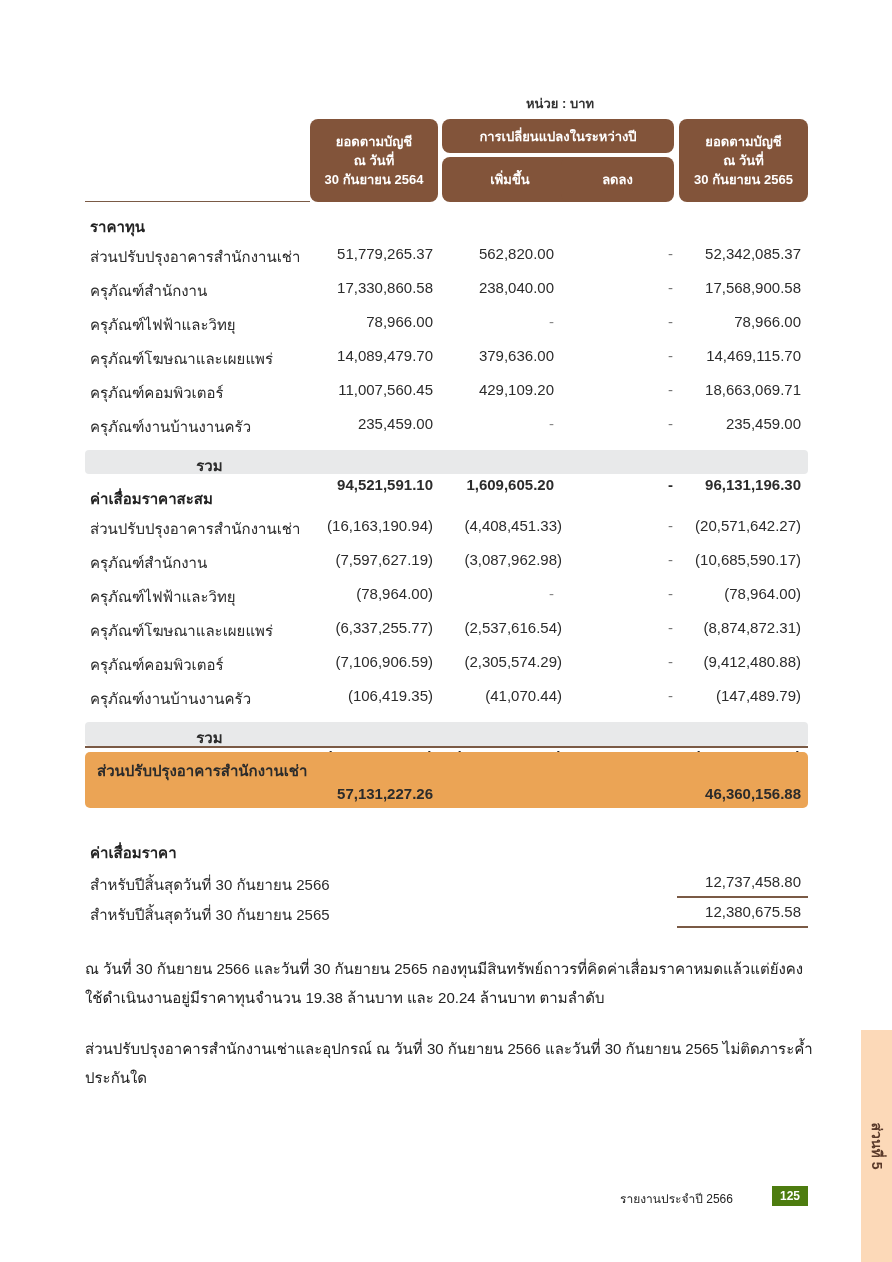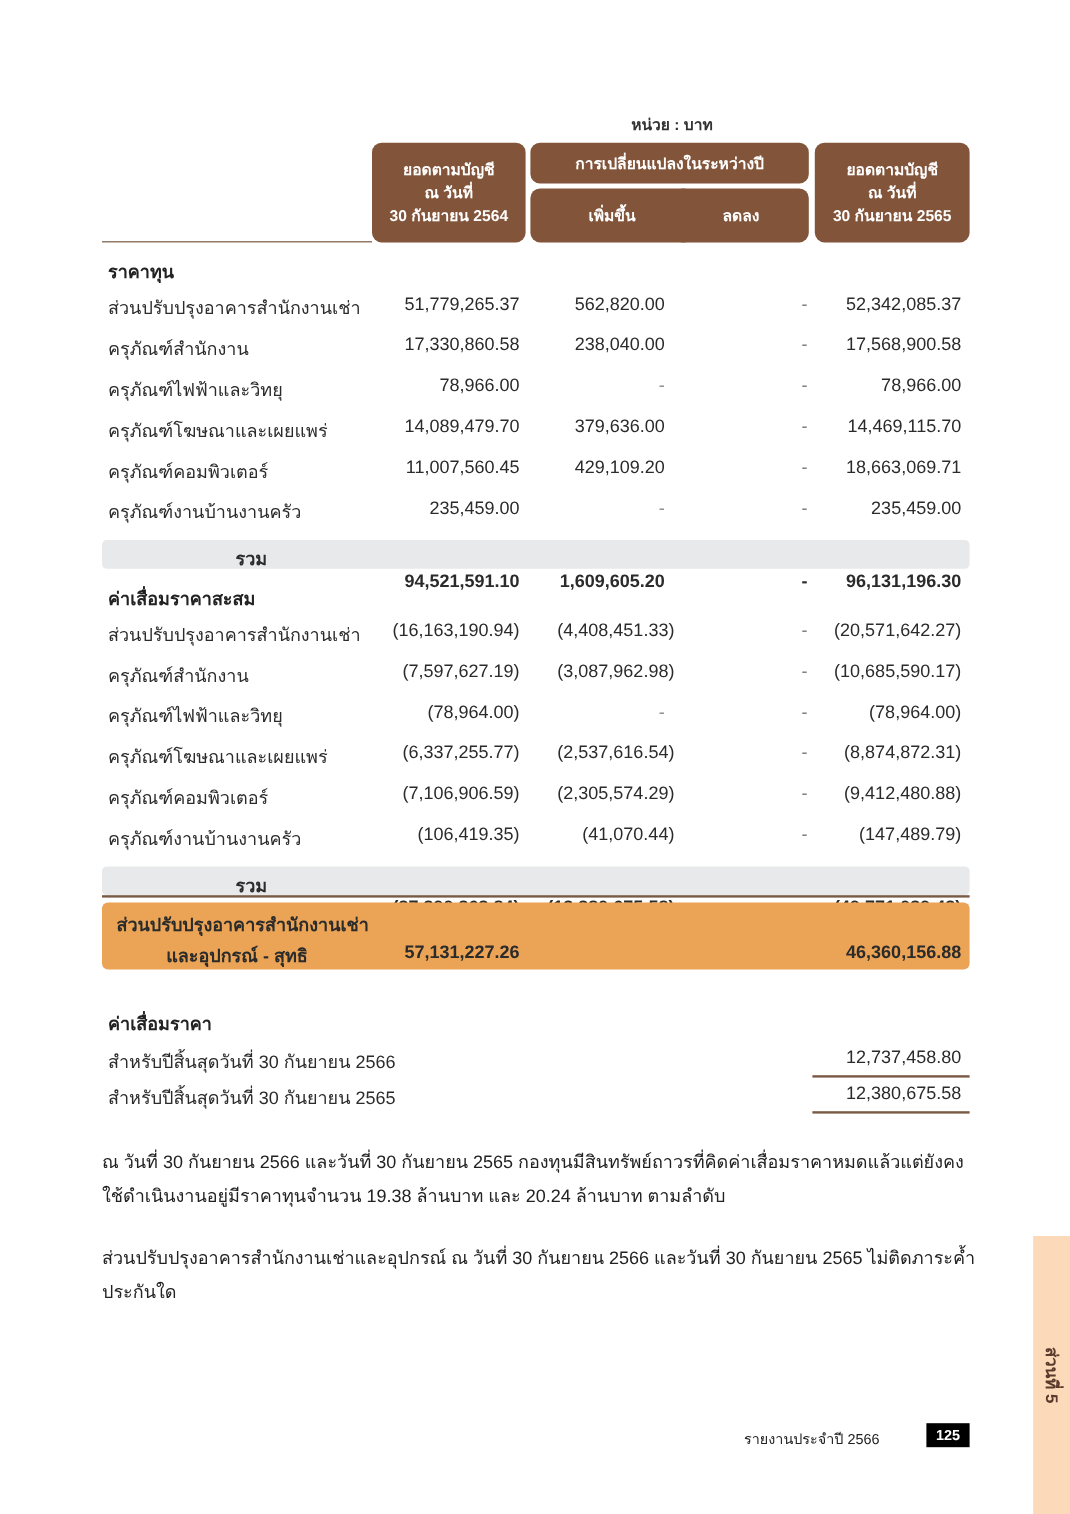--- a/index.html
+++ b/index.html
@@ -35,21 +35,21 @@
   .net .v4 { position: absolute; right: 7px; top: 33px; }
 
   .dep-row { position: absolute; left: 90px; width: 718px; font-size: 15px; }
   .dep-row .lbl { position: absolute; left: 0; top: 0; white-space: nowrap; }
   .dep-row .val { position: absolute; right: 7px; top: 0; }
   .dep-line { position: absolute; left: 677px; width: 131px; height: 2px; background: #7a5a45; }
 
   .para { position: absolute; left: 85px; width: 735px; font-size: 15px; line-height: 29px; color: #222; }
 
   .footer-text { position: absolute; left: 620px; top: 1189px; font-size: 12px; color: #222; }
-  .page-badge { position: absolute; left: 772px; top: 1186px; width: 36px; height: 20px; background: #000000; color: #fff; font-size: 12px; font-weight: bold; text-align: center; line-height: 20px; }
+  .page-badge { position: absolute; left: 772px; top: 1186px; width: 36px; height: 20px; background: #4d7c0f; color: #fff; font-size: 12px; font-weight: bold; text-align: center; line-height: 20px; }
 
   .side-tab { position: absolute; left: 861px; top: 1030px; width: 31px; height: 232px; background: #fcd9b8; }
   .side-tab .tab-text { position: absolute; left: 50%; top: 50%; transform: translate(-50%, -50%) rotate(90deg); font-size: 14px; font-weight: bold; color: #5a3a2a; white-space: nowrap; }
 </style>
 </head>
 <body>
 
 <div class="unit">หน่วย : บาท</div>
 
 <div class="hbox" style="left:310px; top:119px; width:128px; height:83px;">
@@ -175,21 +175,20 @@
   <span class="lbl">รวม</span>
   <span class="c1">(37,390,363.84)</span>
   <span class="c2" style="right:246px;">(12,380,675.58)</span>
   <span class="c3">-</span>
   <span class="c4">(49,771,039.42)</span>
 </div>
 <div class="total-line" style="top:746px;"></div>
 
 <div class="net">
   <span class="l1">ส่วนปรับปรุงอาคารสำนักงานเช่า</span>
-  <span class="l2">และอุปกรณ์ - สุทธิ</span>
   <span class="v1">57,131,227.26</span>
   <span class="v4">46,360,156.88</span>
 </div>
 
 <div class="section-title" style="top:841px;">ค่าเสื่อมราคา</div>
 <div class="dep-row" style="top:873px;">
   <span class="lbl">สำหรับปีสิ้นสุดวันที่ 30 กันยายน 2566</span>
   <span class="val">12,737,458.80</span>
 </div>
 <div class="dep-line" style="top:896px;"></div>

